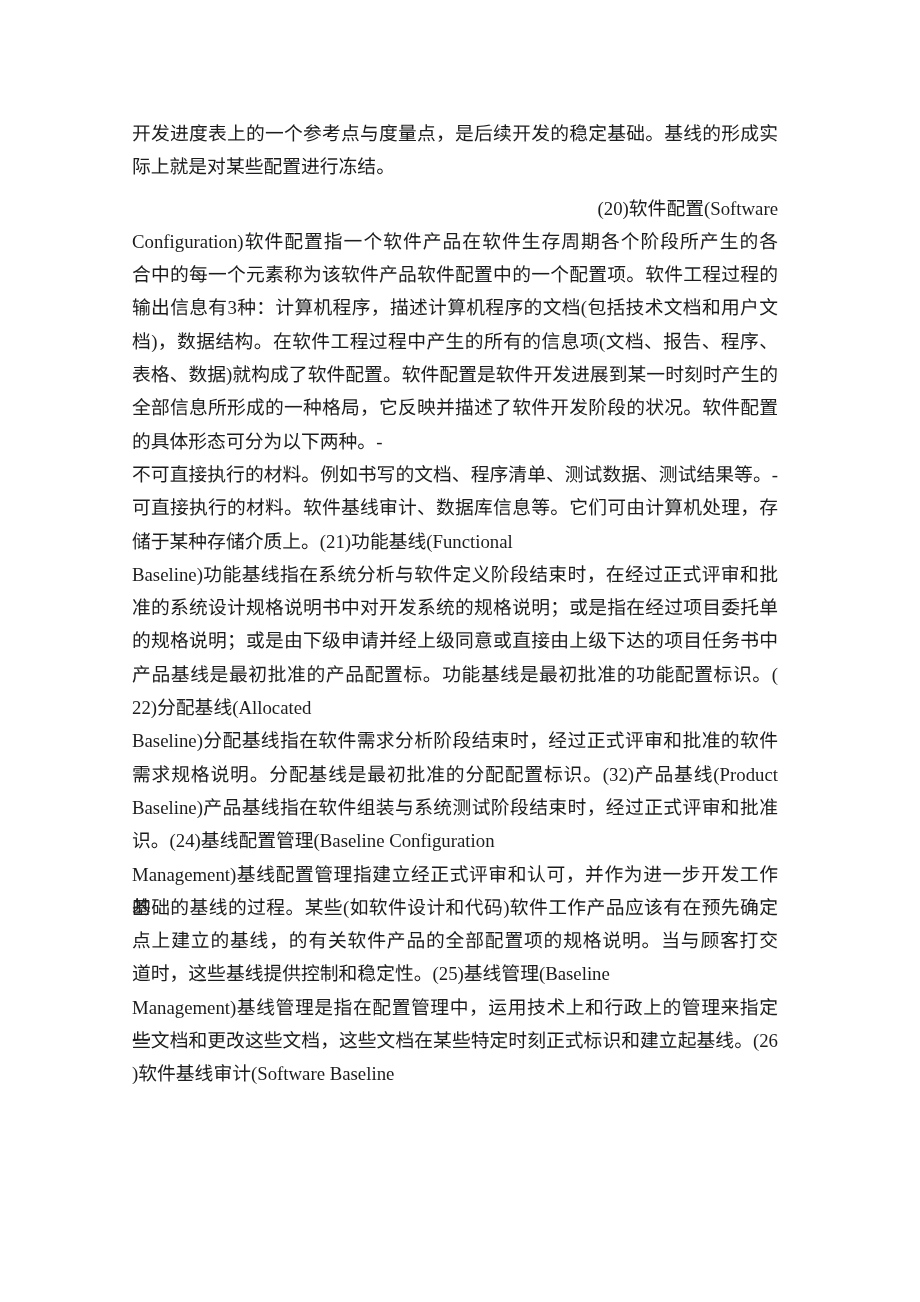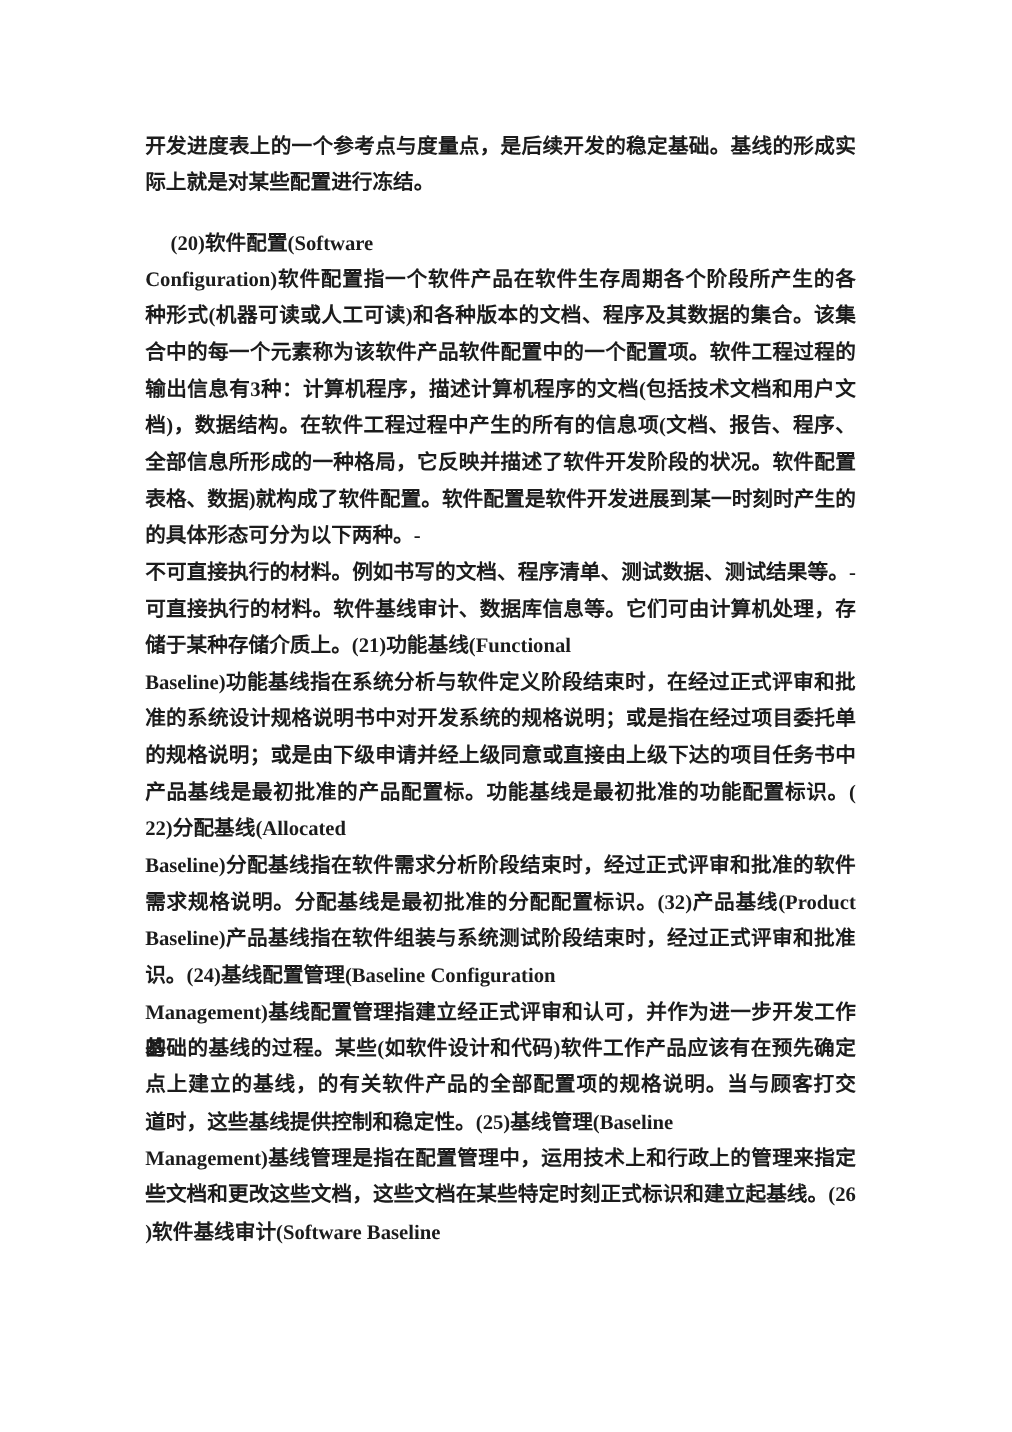--- a/index.html
+++ b/index.html
@@ -10,57 +10,56 @@
     width: 920px;
     height: 1302px;
     overflow: hidden;
     position: relative;
   }
   .page {
     position: absolute;
     left: 132px;
     top: 117px;
     width: 646px;
-    font-weight: bold;
   }
   .line {
     font-family: "Liberation Serif", "DejaVu Serif", serif;
     font-size: 18.8px;
     line-height: 33.3px;
     height: 33.3px;
     white-space: nowrap;
     text-align: left;
   }
   .line.full {
     white-space: normal;
     text-align: justify;
     text-align-last: justify;
   }
   .line.indent {
     text-indent: 23px;
   }
   .line.para-start {
-    margin-top: 21px;
+    margin-top: 8px;
+    text-align: right;
   }
 </style>
 </head>
 <body style="background: rgb(255, 255, 255);">
 
 <div class="page">
   <div style="color: rgb(28, 28, 28);">
       <div class="line full">开发进度表上的一个参考点与度量点，是后续开发的稳定基础。基线的形成实</div>
       <div class="line">际上就是对某些配置进行冻结。</div>
       <div class="line indent para-start">(20)软件配置(Software</div>
       <div class="line full">Configuration)软件配置指一个软件产品在软件生存周期各个阶段所产生的各</div>
-      <div class="line full">种形式(机器可读或人工可读)和各种版本的文档、程序及其数据的集合。该集</div>
       <div class="line full">合中的每一个元素称为该软件产品软件配置中的一个配置项。软件工程过程的</div>
       <div class="line full">输出信息有3种：计算机程序，描述计算机程序的文档(包括技术文档和用户文</div>
       <div class="line full">档)，数据结构。在软件工程过程中产生的所有的信息项(文档、报告、程序、</div>
+      <div class="line full">表格、数据)就构成了软件配置。软件配置是软件开发进展到某一时刻时产生的</div>
       <div class="line full">全部信息所形成的一种格局，它反映并描述了软件开发阶段的状况。软件配置</div>
-      <div class="line full">表格、数据)就构成了软件配置。软件配置是软件开发进展到某一时刻时产生的</div>
       <div class="line">的具体形态可分为以下两种。-</div>
       <div class="line full">不可直接执行的材料。例如书写的文档、程序清单、测试数据、测试结果等。-</div>
       <div class="line full">可直接执行的材料。软件基线审计、数据库信息等。它们可由计算机处理，存</div>
       <div class="line">储于某种存储介质上。(21)功能基线(Functional</div>
       <div class="line full">Baseline)功能基线指在系统分析与软件定义阶段结束时，在经过正式评审和批</div>
       <div class="line full">准的系统设计规格说明书中对开发系统的规格说明；或是指在经过项目委托单</div>
       <div class="line full">的规格说明；或是由下级申请并经上级同意或直接由上级下达的项目任务书中</div>
       <div class="line full">产品基线是最初批准的产品配置标。功能基线是最初批准的功能配置标识。(</div>
       <div class="line">22)分配基线(Allocated</div>
       <div class="line full">Baseline)分配基线指在软件需求分析阶段结束时，经过正式评审和批准的软件</div>

